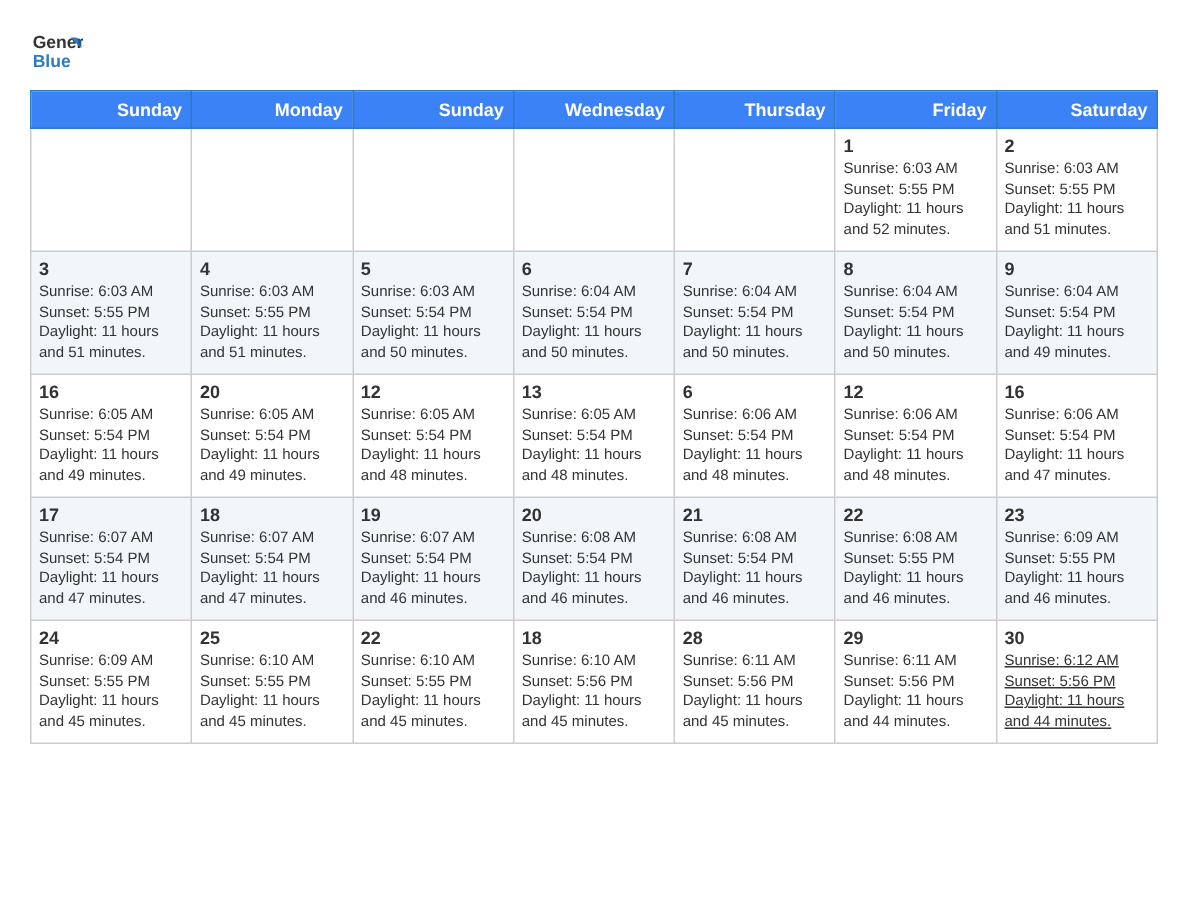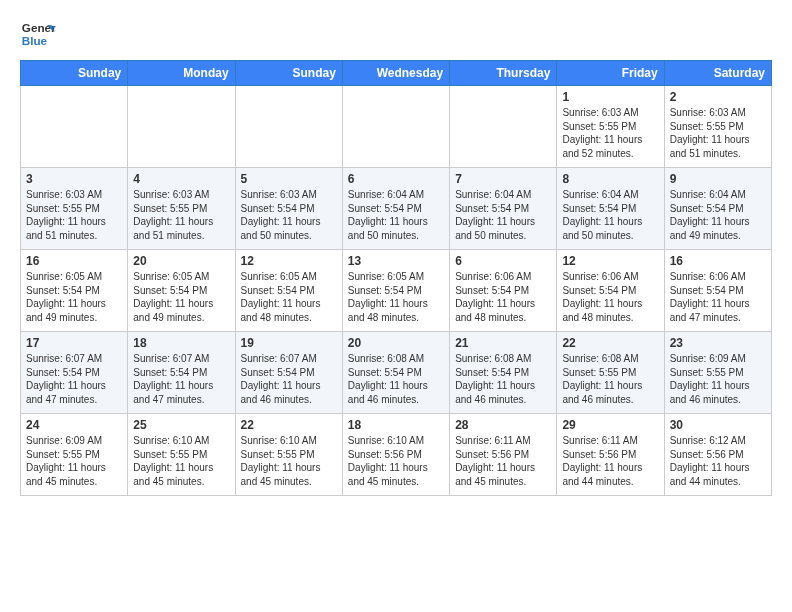--- a/index.html
+++ b/index.html
@@ -330,21 +330,21 @@
           </td>
           <td>
             <span class="day-num">29</span>
             <div class="day-info" style="white-space: pre-line;">Sunrise: 6:11 AM
 Sunset: 5:56 PM
 Daylight: 11 hours
 and 44 minutes.</div>
           </td>
           <td>
             <span class="day-num">30</span>
-            <div class="day-info" style="white-space: pre-line;">Sunrise: 6:12 AM
+            <div class="day-info" style="white-space: pre-line; text-decoration: underline;">Sunrise: 6:12 AM
 Sunset: 5:56 PM
 Daylight: 11 hours
 and 44 minutes.</div>
           </td>
         </tr>
       </tbody>
   </table>
 </div>
 
 </body></html>

